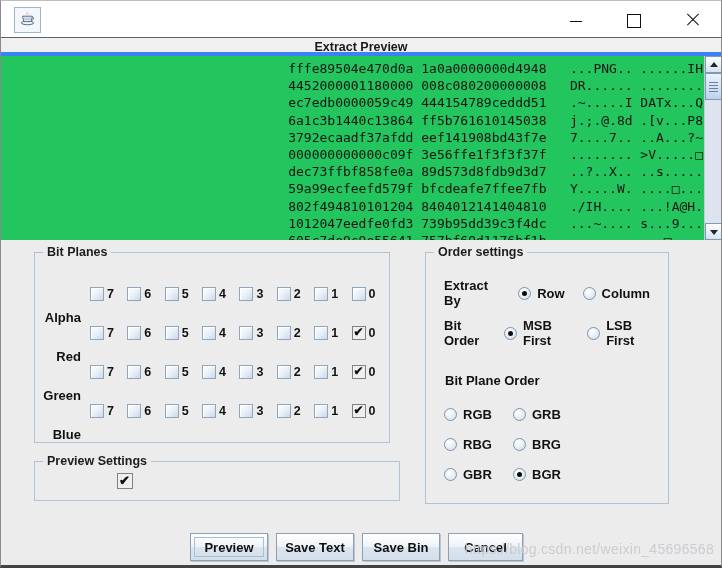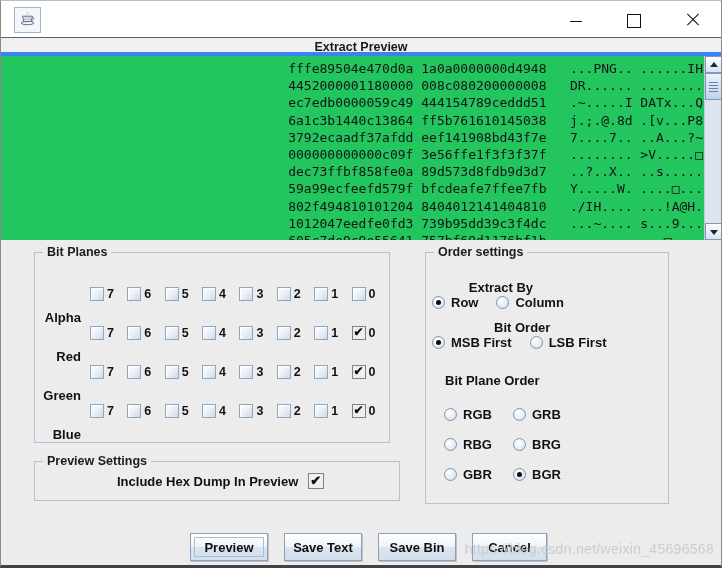--- a/index.html
+++ b/index.html
@@ -70,31 +70,31 @@
   
   .radio { width:13px; height:13px; border-radius:50%; flex:none; position:relative;
     background:radial-gradient(circle at 35% 30%, #ffffff 0%, #e6edf6 55%, #ccd8e7 100%);
     border:1px solid #7e93a9; }
   .radio.selected::after { content:""; position:absolute; left:3px; top:3px;
     width:5px; height:5px; border-radius:50%; background:#0d0d0d; }
   
   .ps-row { display:flex; align-items:center; height:100%; padding-left:82px; }
   .ps-label { font-size:13px; font-weight:bold; color:#111; margin-right:10px; }
   
-  .os-row { position:absolute; left:6px; display:flex; align-items:center; height:26px;flex-direction:column; }
+  .os-row { position:absolute; left:18px; display:flex; align-items:center; height:26px; }
   .os-row1 { top:27px; } .os-row2 { top:67px; }
   .os-grouplabel { font-size:13px; font-weight:bold; color:#111; margin-right:12px; }
   .optpair { display:flex; align-items:center; margin-right:18px; }
   .optlabel { font-size:13px; font-weight:bold; color:#111; margin-left:6px; }
   .bpo-label { position:absolute; left:19px; top:120px; font-size:13px; font-weight:bold; color:#111; }
   .bpo-grid { position:absolute; left:18px; top:146px; display:grid;
     grid-template-columns:69px auto; grid-auto-rows:30px; align-items:center; }
   .bpo-grid .optpair { margin-right:0; }
   
-  .btnrow { position:absolute; left:189px; top:293px; display:flex; gap:16px; }
+  .btnrow { position:absolute; left:189px; top:293px; display:flex; gap:8px; }
   .jbtn { height:28px; border:1px solid #8ba0b4; position:relative;
     background:linear-gradient(#ffffff 0%, #eef3f9 48%, #dbe5f0 52%, #d3dfeb 100%);
     box-shadow:1px 1px 0 #bcc4cd; font-family:"Liberation Sans",sans-serif;
     font-size:13px; font-weight:bold; color:#0f0f0f; }
   .jbtn.focused::after { content:""; position:absolute; inset:3px; border:1px solid #a6bed7; }
   .w78 { width:78px; } .w75 { width:75px; }
   
   .watermark { position:absolute; right:7px; top:540px; z-index:5; pointer-events:none;
     font-size:14px; color:#c7cacf; letter-spacing:.3px; opacity:.92; white-space:nowrap; }
 </style>
@@ -276,21 +276,20 @@
               <span class="cb checked"></span>
               <span class="bitnum">0</span>
             </span>
           </div>
         </div>
     </div>
 
     <div class="groupbox gb-previewset">
       <span class="grouptitle">Preview Settings</span>
       <div class="ps-row">
-        <span class="ps-label">Include Hex Dump In Preview</span>
         <span class="cb cb-big checked" id="includeHexCb"></span>
       </div>
     </div>
 
     <div class="groupbox gb-orderset">
       <span class="grouptitle">Order settings</span>
 
       <div class="os-row os-row1">
         <span class="os-grouplabel">Extract By</span>
         <span id="extractByOpts" style="display:flex;align-items:center;">

